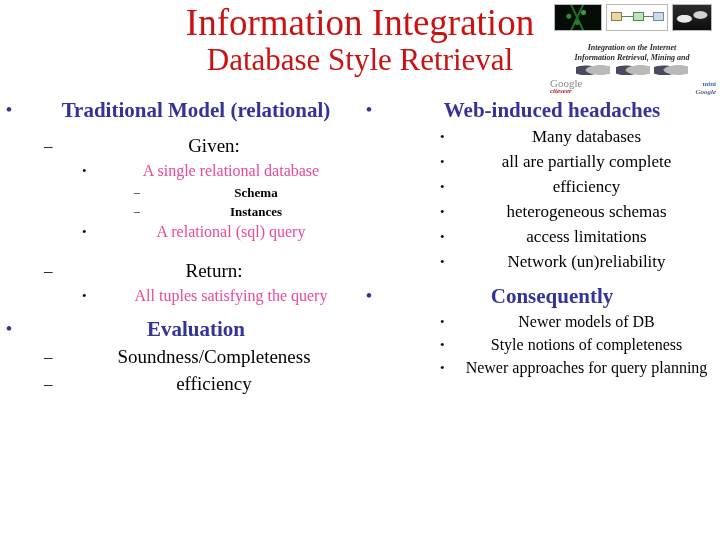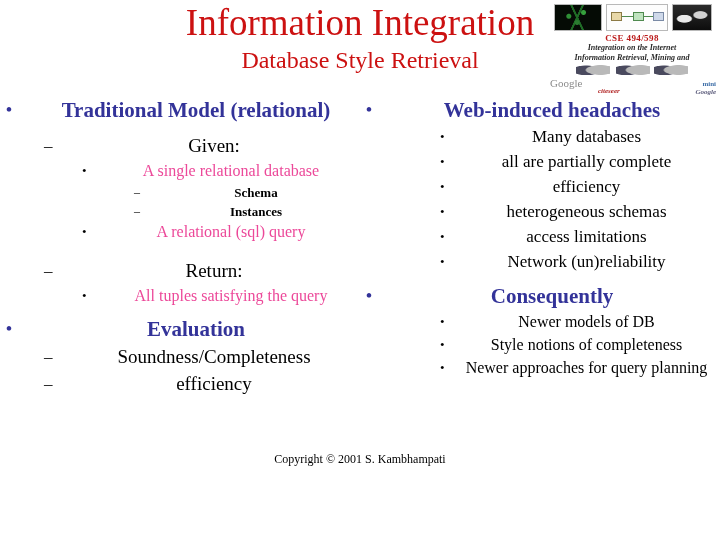--- a/index.html
+++ b/index.html
@@ -32,21 +32,21 @@
   #slide-title {
     color: #cc1111;
     font-size: 37px;
     line-height: 42px;
     font-weight: normal;
     letter-spacing: 0px;
     white-space: nowrap;
   }
   #slide-subtitle {
     color: #cc1111;
-    font-size: 24px;
+    font-size: 31px;
     line-height: 28px;
     font-weight: normal;
     margin-top: 2px;
     white-space: nowrap;
   }
 
   
   #banner {
     position: absolute;
     right: 0px;
@@ -170,21 +170,20 @@
   }
   .bn-logo-sub {
     position: absolute;
     left: 6px;
     top: 88px;
     font-size: 7px;
     line-height: 7px;
     color: #b02020;
     font-weight: bold;
     font-style: italic;
-    margin-left: 48px;
   }
   .bn-logo-right {
     position: absolute;
     right: 4px;
     top: 80px;
     font-size: 7px;
     line-height: 8px;
     color: #3f6fa8;
     text-align: right;
     font-weight: bold;
@@ -378,21 +377,20 @@
       <div class="bn-thumb bn-net"></div>
       <div class="bn-thumb bn-diagram">
         <div class="dg-box dg1"></div>
         <div class="dg-line ln1"></div>
         <div class="dg-box dg2"></div>
         <div class="dg-line ln2"></div>
         <div class="dg-box dg3"></div>
       </div>
       <div class="bn-thumb bn-photo"></div>
     </div>
-    <div class="bn-course">CSE 494/598</div>
     <div class="bn-tagline">
       <div>Integration on the Internet</div>
       <div>Information Retrieval, Mining and</div>
     </div>
     <div class="bn-row2">
       <div class="bn-bird b1"></div>
       <div class="bn-bird b2"></div>
       <div class="bn-bird b3"></div>
     </div>
     <div class="bn-logo-google">Google</div>
@@ -539,15 +537,14 @@
         <span class="txt">Style notions of completeness</span>
       </li>
       <li class="item">
         <span class="bullet">•</span>
         <span class="txt">Newer approaches for query planning</span>
       </li>
     </ul>
 
   </div>
 
-  <div id="footer">Copyright © 2001 S. Kambhampati</div>
 
 </div>
 
 </body></html>

